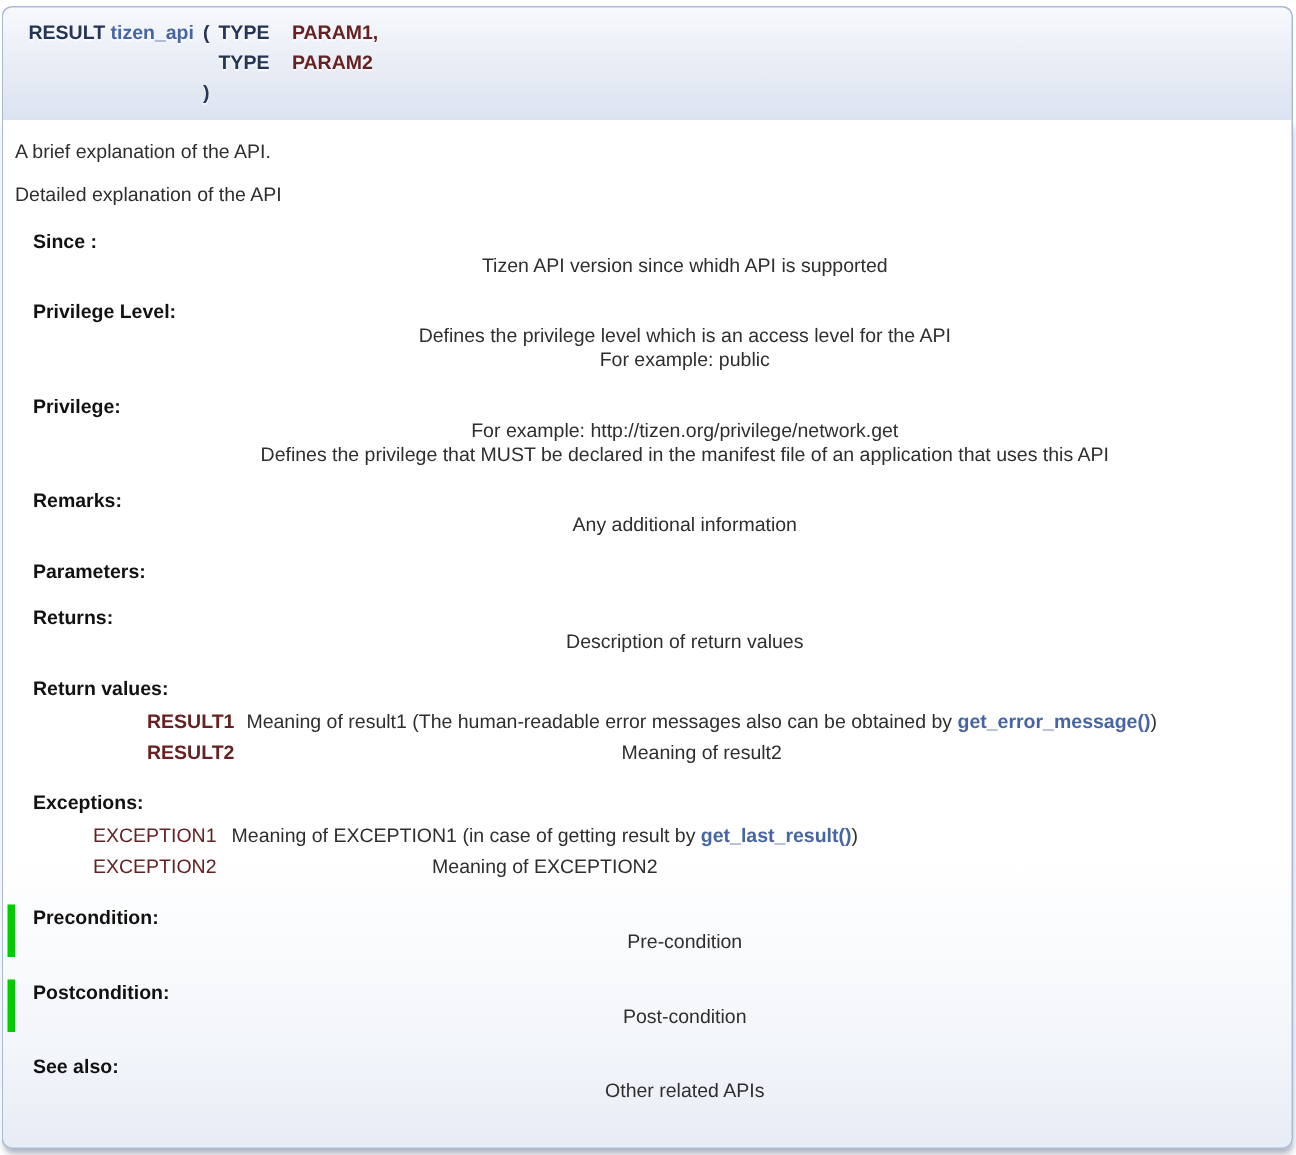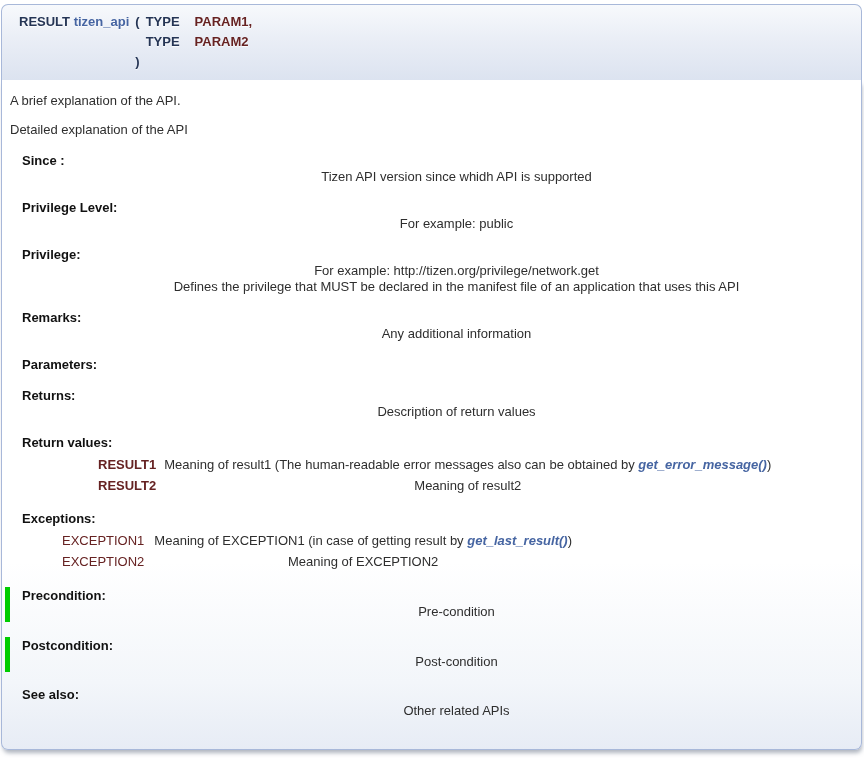--- a/index.html
+++ b/index.html
@@ -108,21 +108,20 @@
   td.excname {
     color: #662222;
     padding-right: 10px;
     white-space: nowrap;
   }
   a.doc-link {
     color: #4665A2;
     font-weight: bold;
     text-decoration: none;
     cursor: pointer;
-    font-style: italic;
   }
 </style>
 </head>
 <body>
 
 <div class="page">
   <div class="api-doc-card">
 
     <div class="memproto">
       <table class="proto-table">
@@ -157,20 +156,21 @@
       <p class="first">A brief explanation of the API.</p>
       <p>Detailed explanation of the API</p>
 
       <dl>
         <dt>Since :</dt>
         <dd>Tizen API version since whidh API is supported</dd>
       </dl>
 
       <dl>
         <dt>Privilege Level:</dt>
+        <dd>Defines the privilege level which is an access level for the API</dd>
         <dd>For example: public</dd>
       </dl>
 
       <dl>
         <dt>Privilege:</dt>
         <dd>For example: http://tizen.org/privilege/network.get</dd>
         <dd>Defines the privilege that MUST be declared in the manifest file of an application that uses this API</dd>
       </dl>
 
       <dl>

